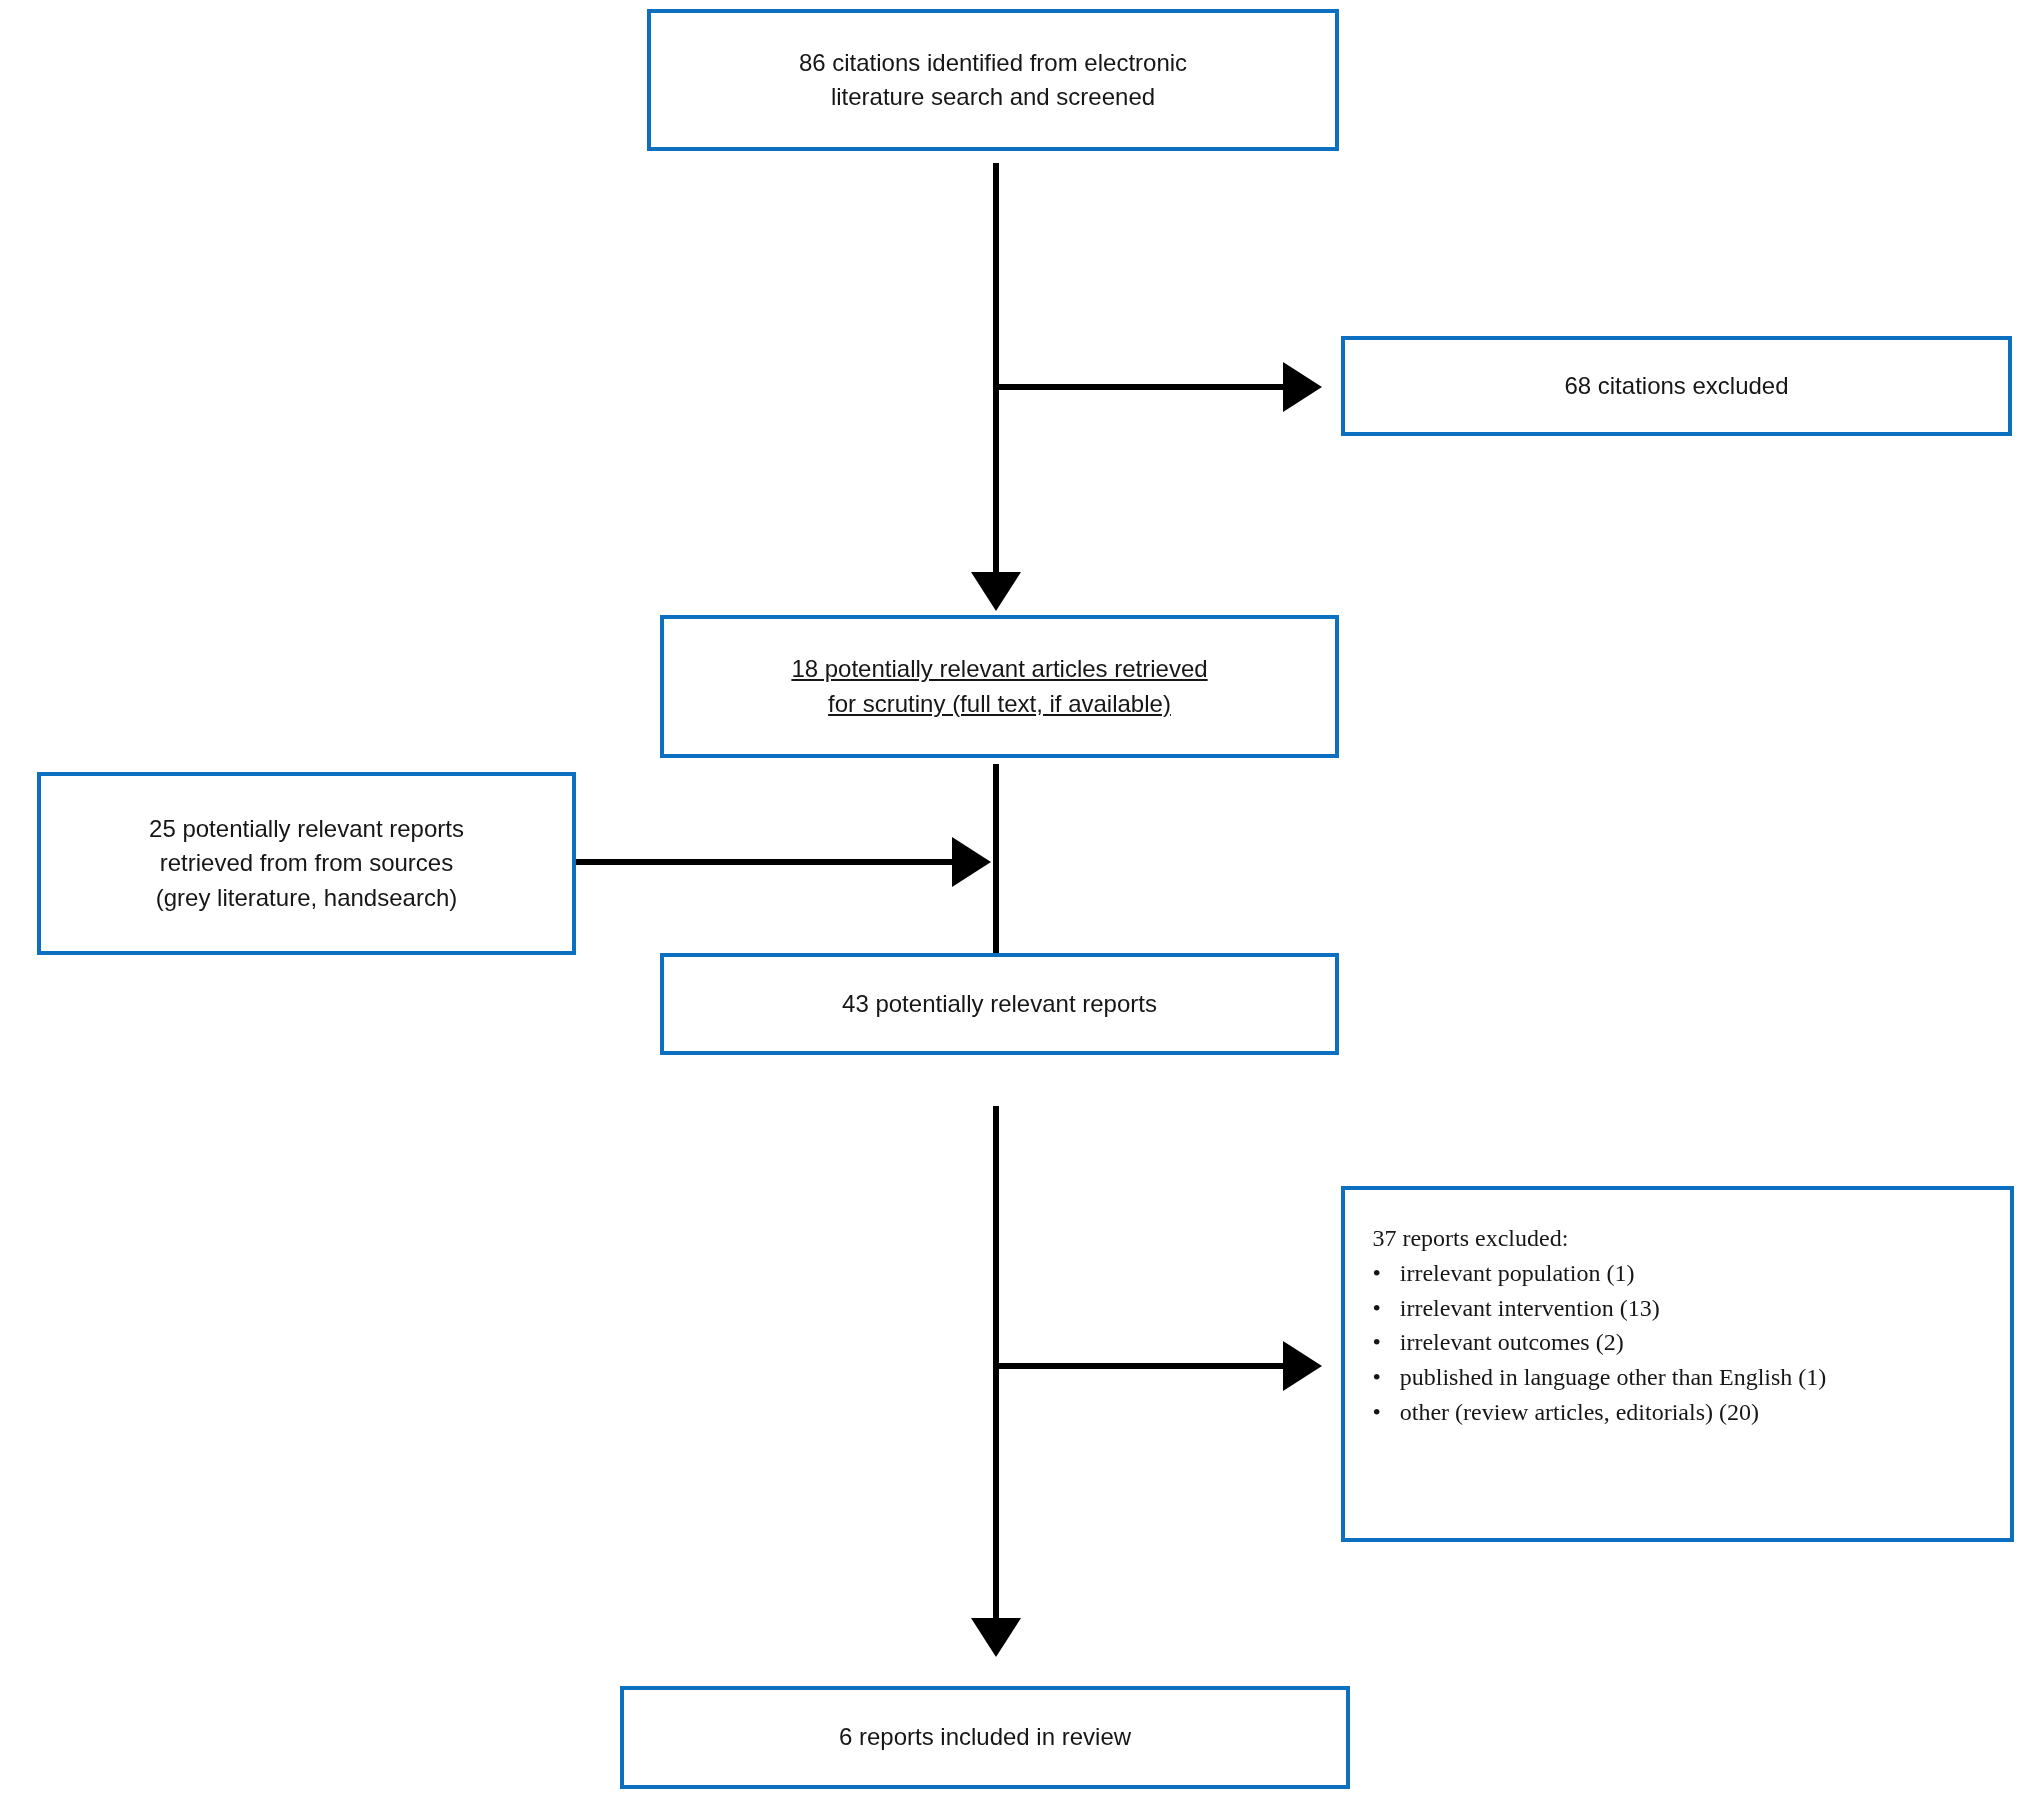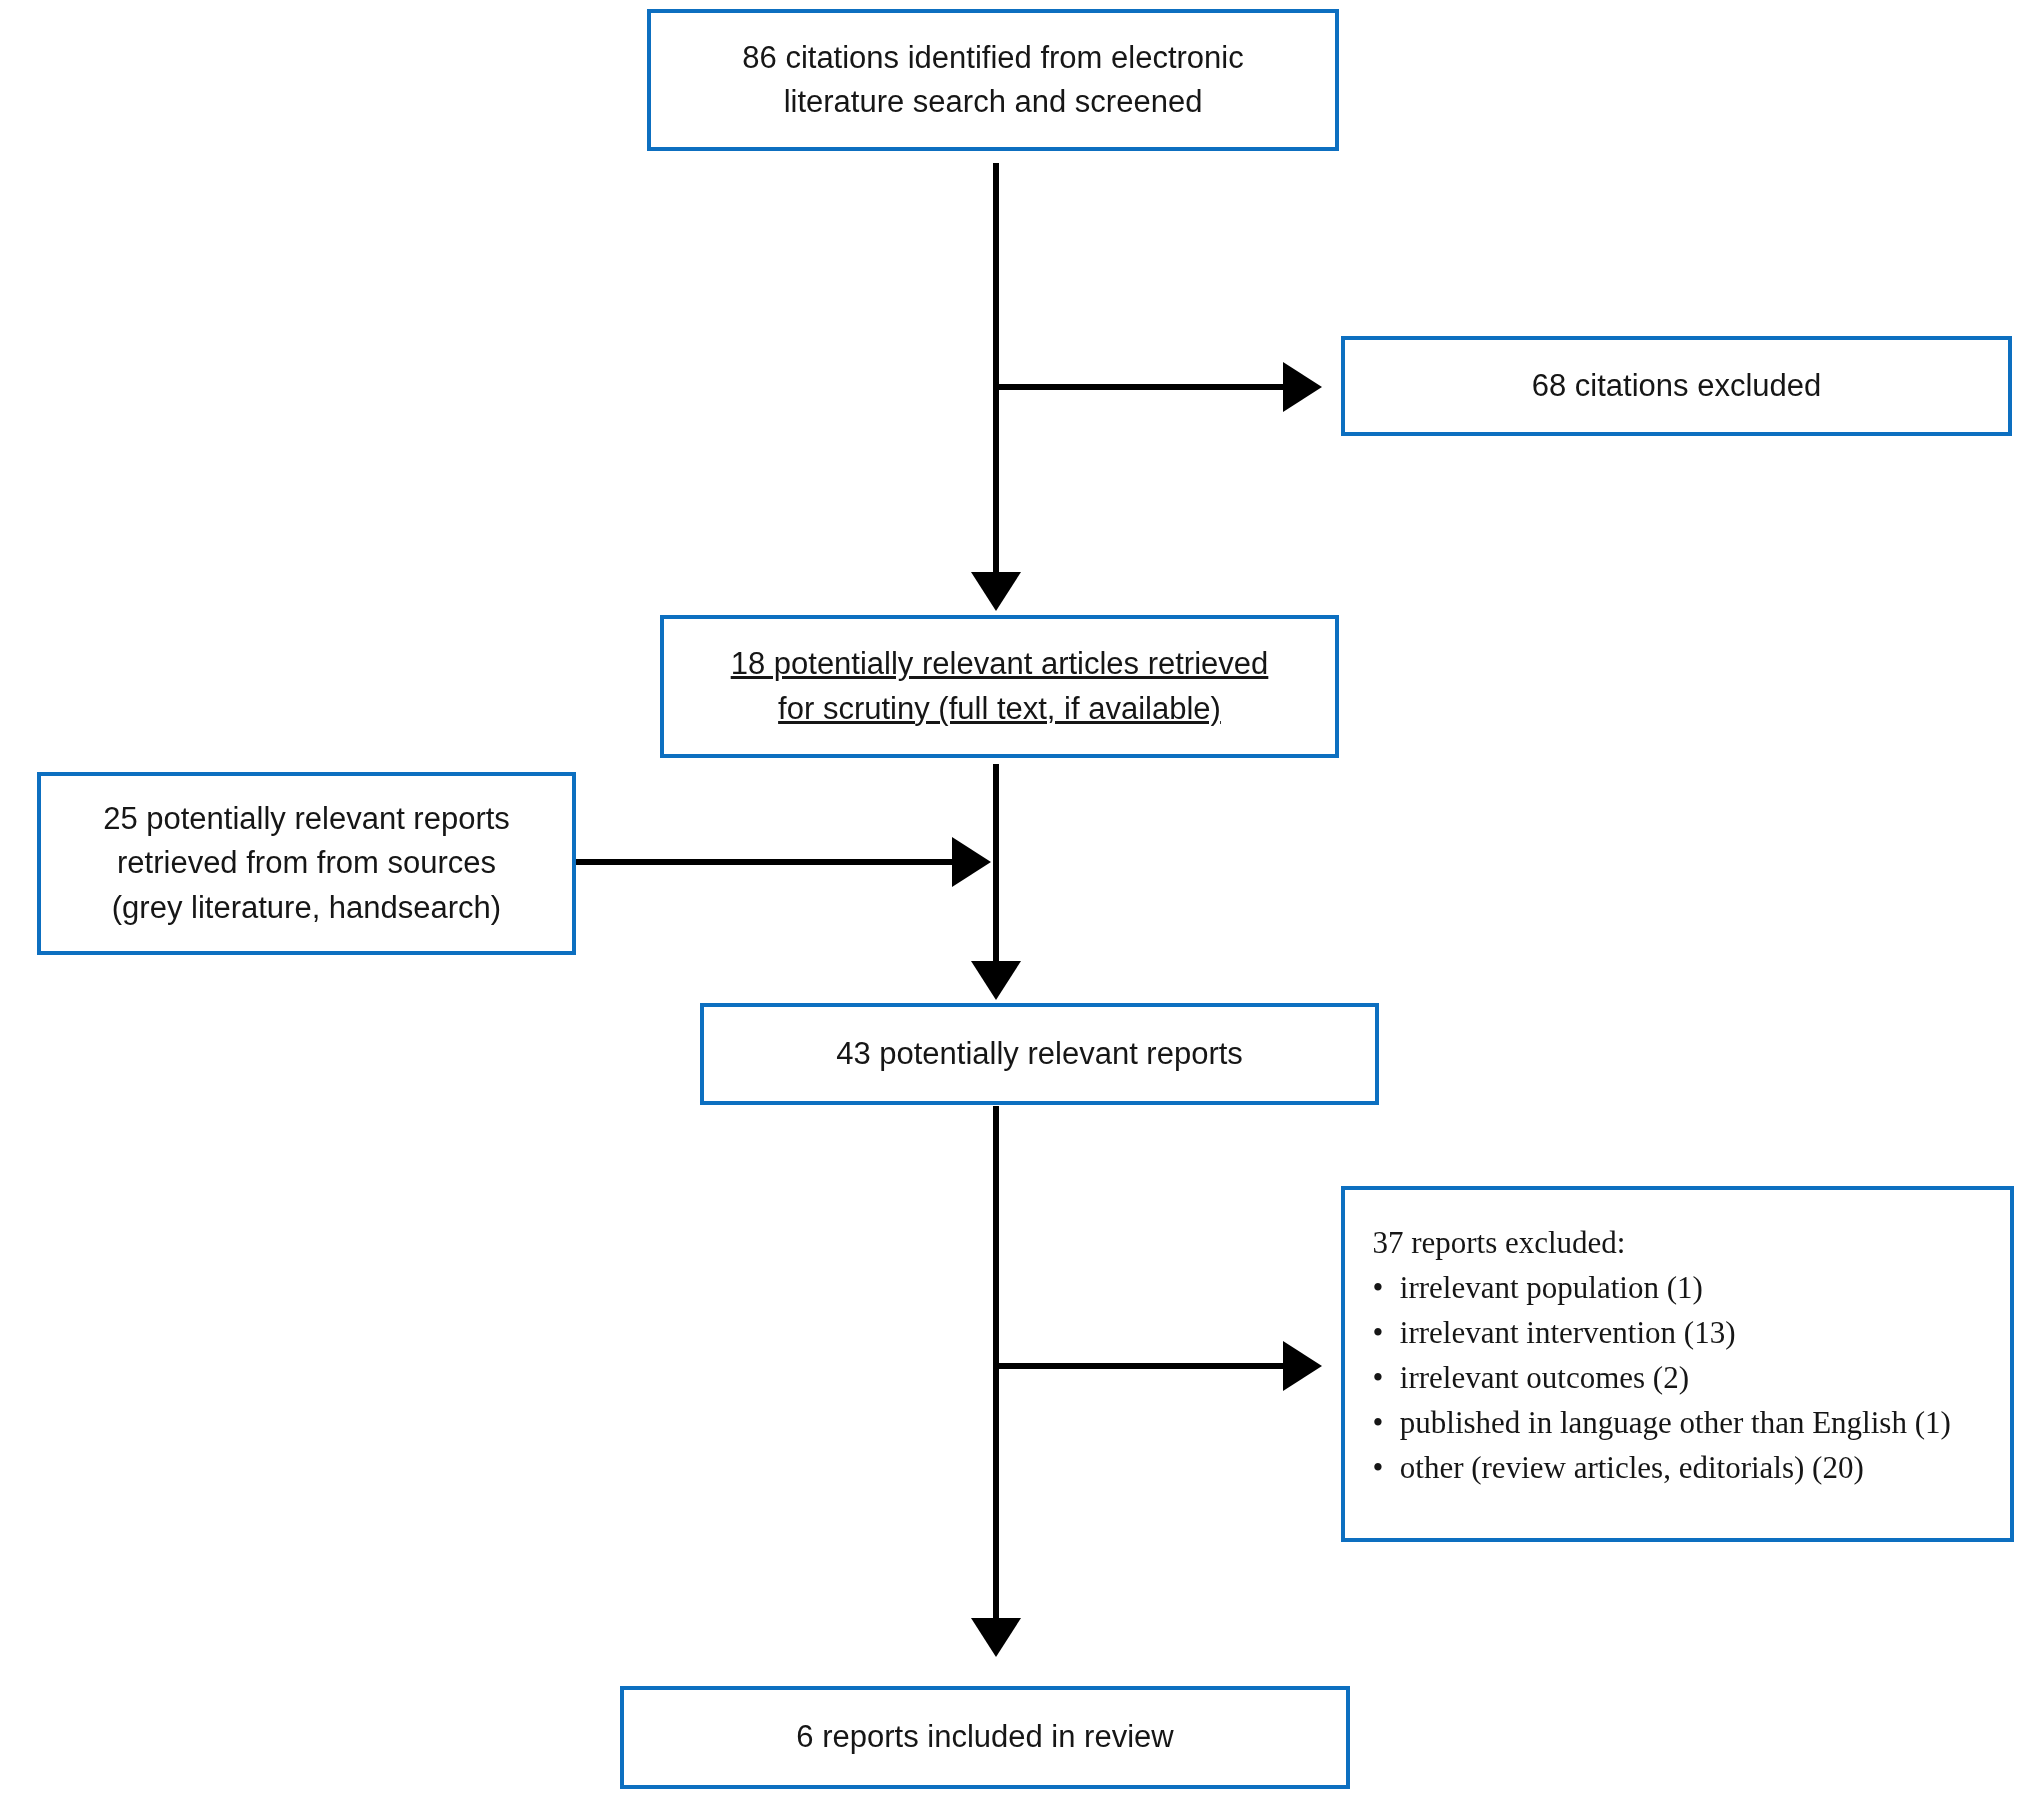--- a/index.html
+++ b/index.html
@@ -14,32 +14,32 @@
   .fc-box {
     position: absolute;
     box-sizing: border-box;
     border: 4.6px solid #0d6fc0;
     background: #ffffff;
     display: flex;
     flex-direction: column;
     justify-content: center;
     align-items: center;
     text-align: center;
-    font-size: 31px;
+    font-size: 24px;
     line-height: 1.42;
     padding: 9.1px 22px;
   }
   .fc-box .line { white-space: nowrap; }
 
   
   .box-screened        { left: 647px;  top: 9.1px;   width: 692px; height: 142px; }
   .box-cit-excluded    { left: 1341px; top: 336px;  width: 671px; height: 100px; }
   .box-retrieved       { left: 660px;  top: 615px;  width: 679px; height: 143px; text-decoration: underline; }
   .box-other-sources   { left: 37px;   top: 772px;  width: 539px; height: 183px; }
-  .box-relevant        { left: 660px;  top: 1003px; width: 679px; height: 102px; margin-left: 40px; }
+  .box-relevant        { left: 660px;  top: 953px; width: 679px; height: 102px; }
   .box-rep-excluded    {
     left: 1341px; top: 1186px; width: 673px; height: 356px;
     justify-content: flex-start; align-items: flex-start; text-align: left;
     padding: 31px 27.4px 18.3px 27.4px; line-height: 1.45; font-family: Liberation Serif, serif;
   }
   .box-included        { left: 620px;  top: 1686px; width: 730px; height: 103px; }
 
   .excl-list { margin: 0; padding: 0; list-style: none; }
   .excl-list li { display: flex; }
   .excl-list .bullet { flex: 0 0 27.4px; }

